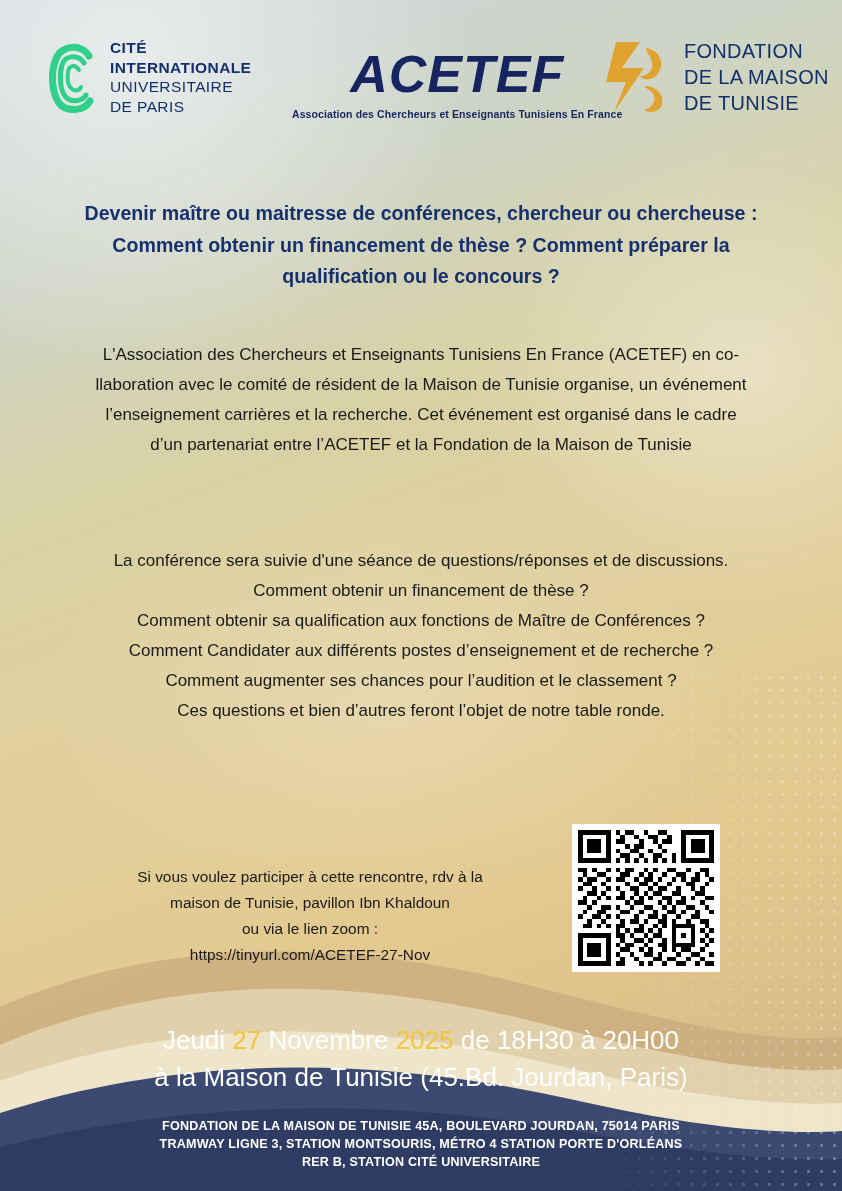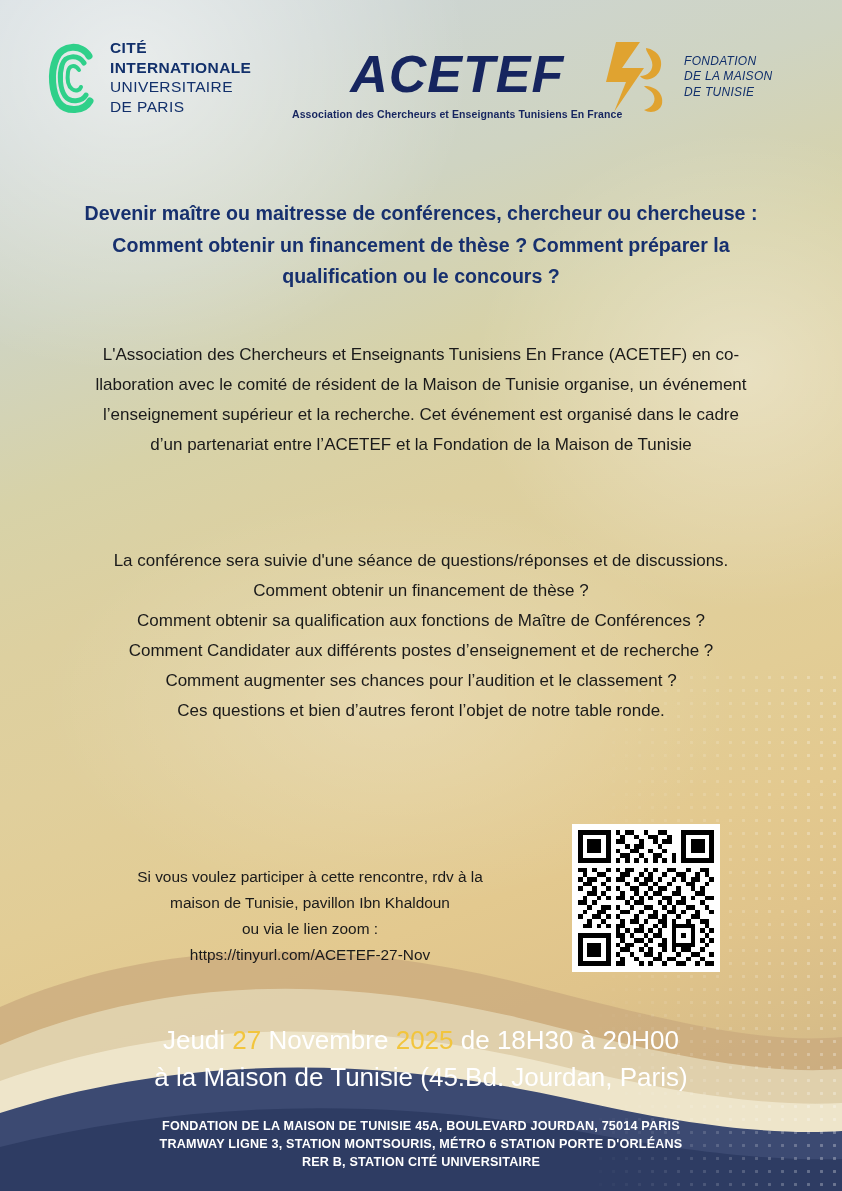--- a/index.html
+++ b/index.html
@@ -130,24 +130,23 @@
   .logo-fmt {
     position: absolute;
     left: 600px; top: 6px;
     display: flex;
     align-items: center;
     gap: 14px;
   }
   .fmt-mark { width: 70px; height: 78px; }
   .fmt-text {
     color: #12306b;
-    font-size: 12px;
+    font-size: 20px;
     line-height: 1.3;
     letter-spacing: 0.3px;
-    font-style: italic;
   }
 
   
   .title {
     position: absolute;
     top: 198px;
     left: 50px;
     width: 742px;
     text-align: center;
     color: #17306e;
@@ -275,21 +274,21 @@
 
   <div class="title">
     <div>Devenir maître ou maitresse de conférences, chercheur ou chercheuse :</div>
     <div>Comment obtenir un financement de thèse ? Comment préparer la</div>
     <div>qualification ou le concours ?</div>
   </div>
 
   <div class="para para-intro">
     <div>L'Association des Chercheurs et Enseignants Tunisiens En France (ACETEF) en co-</div>
     <div>llaboration avec le comité de résident de la Maison de Tunisie organise, un événement</div>
-    <div>l’enseignement supérieur et la recherche. Cet événement est organisé dans le cadre</div>
+    <div>l’enseignement carrières et la recherche. Cet événement est organisé dans le cadre</div>
     <div>d’un partenariat entre l’ACETEF et la Fondation de la Maison de Tunisie</div>
   </div>
 
   <div class="para para-questions">
     <div>La conférence sera suivie d'une séance de questions/réponses et de discussions.</div>
     <div>Comment obtenir un financement de thèse ?</div>
     <div>Comment obtenir sa qualification aux fonctions de Maître de Conférences ?</div>
     <div>Comment Candidater aux différents postes d’enseignement et de recherche ?</div>
     <div>Comment augmenter ses chances pour l’audition et le classement ?</div>
     <div>Ces questions et bien d’autres feront l’objet de notre table ronde.</div>
@@ -542,17 +541,17 @@
       <span class="hl">27</span>
       <span>Novembre</span>
       <span class="hl">2025</span>
       <span>de 18H30 à 20H00</span>
     </div>
     <div>à la Maison de Tunisie (45.Bd. Jourdan, Paris)</div>
   </div>
 
   <div class="address">
     <div>FONDATION DE LA MAISON DE TUNISIE 45A, BOULEVARD JOURDAN, 75014 PARIS</div>
-    <div>TRAMWAY LIGNE 3, STATION MONTSOURIS, MÉTRO 6 STATION PORTE D'ORLÉANS</div>
+    <div>TRAMWAY LIGNE 3, STATION MONTSOURIS, MÉTRO 4 STATION PORTE D'ORLÉANS</div>
     <div>RER B, STATION CITÉ UNIVERSITAIRE</div>
   </div>
 
 </div>
 
 </body></html>

